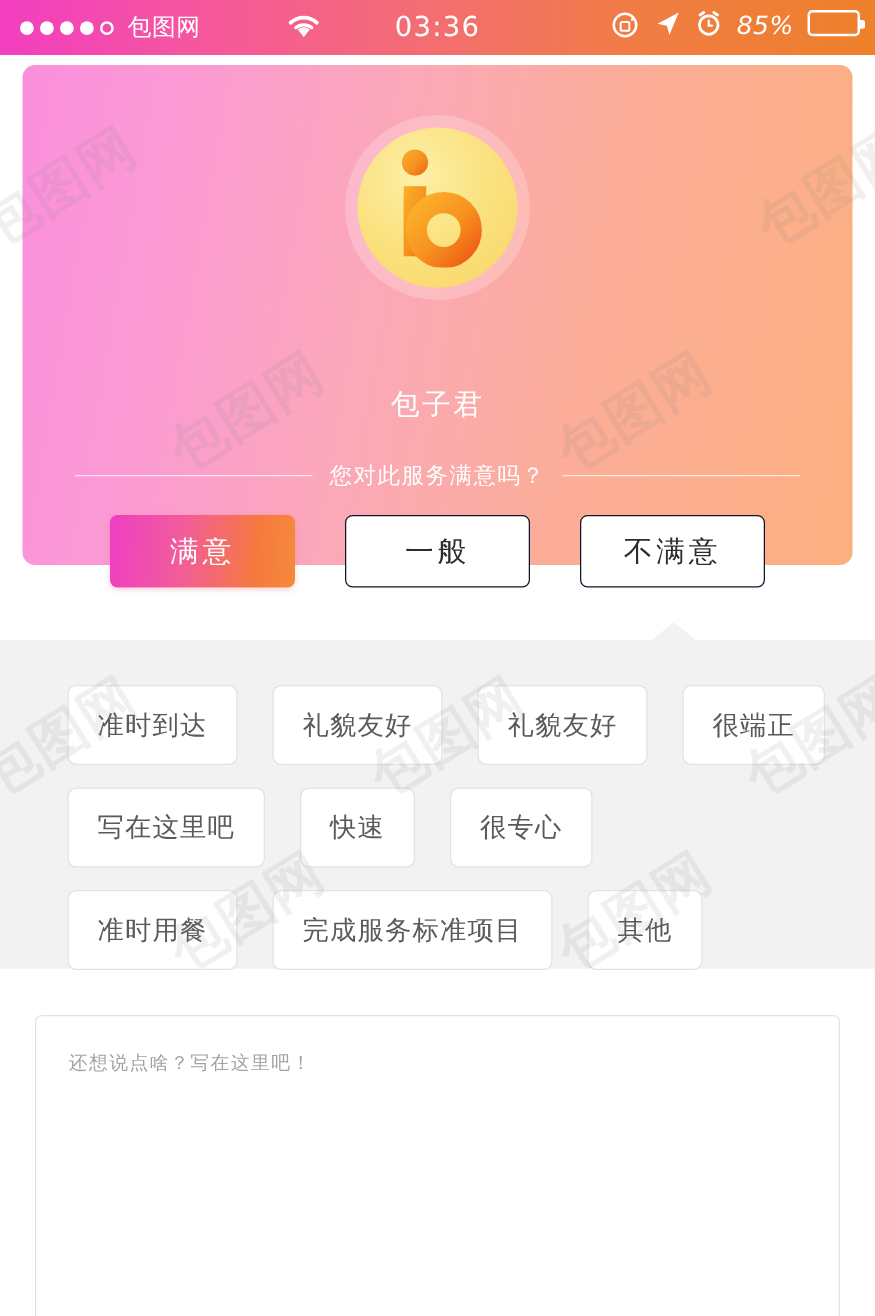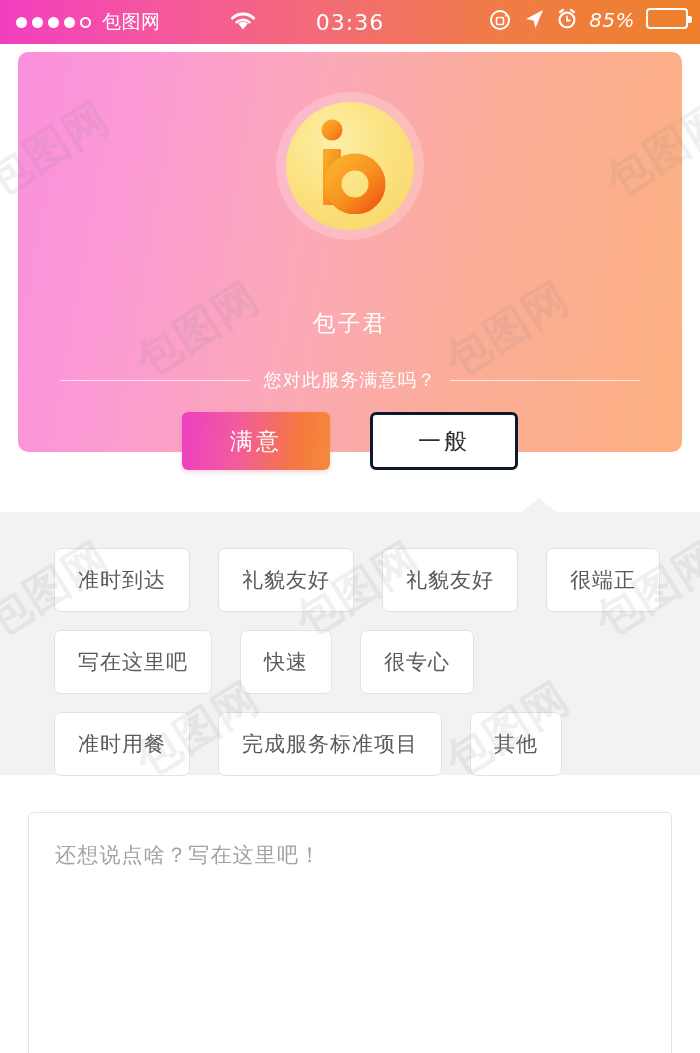--- a/index.html
+++ b/index.html
@@ -163,21 +163,21 @@
   }
   .rate-btn {
     width: 148px; height: 58px;
     border-radius: 6px;
     display: flex;
     align-items: center;
     justify-content: center;
     font-size: 23px;
     letter-spacing: 3px;
     background: #ffffff;
-    border: 3px solid #0f172a;
+    border: 1px solid #0f172a;
     color: #2d2d2d;
     cursor: pointer;
   }
   .rate-btn.selected {
     background: linear-gradient(95deg, #ee3ec3 0%, #f25c9c 38%, #f5793f 78%, #f58a3b 100%);
     border: none;
     color: #ffffff;
     box-shadow: 0 2px 5px rgba(240,100,120,0.28);
   }
 
@@ -226,21 +226,21 @@
   .comment-box {
     position: absolute;
     left: 28px; top: 812px;
     width: 644px; height: 280px;
     background: #ffffff;
     border: 1px solid #e3e3e3;
     border-radius: 5px;
     padding: 28px 26px;
   }
   .comment-placeholder {
-    font-size: 21px;
+    font-size: 15px;
     color: #a2a2a2;
     letter-spacing: 1.2px;
   }
 
   
   .wm-layer {
     position: absolute;
     inset: 0;
     pointer-events: none;
     z-index: 4;
@@ -333,20 +333,21 @@
     <div class="hero-q-row">
       <span class="hero-rule"></span>
       <span class="hero-question">您对此服务满意吗？</span>
       <span class="hero-rule"></span>
     </div>
   </div>
 
   <div class="rating-row">
     <div class="rate-btn selected">满意</div>
     <div class="rate-btn">一般</div>
+    <div class="rate-btn">不满意</div>
   </div>
 
   <div class="tags-panel">
     <div class="tags-pointer"></div>
 
     <div class="tag-row r1">
       <div class="tag">准时到达</div>
       <div class="tag">礼貌友好</div>
       <div class="tag">礼貌友好</div>
       <div class="tag">很端正</div>

